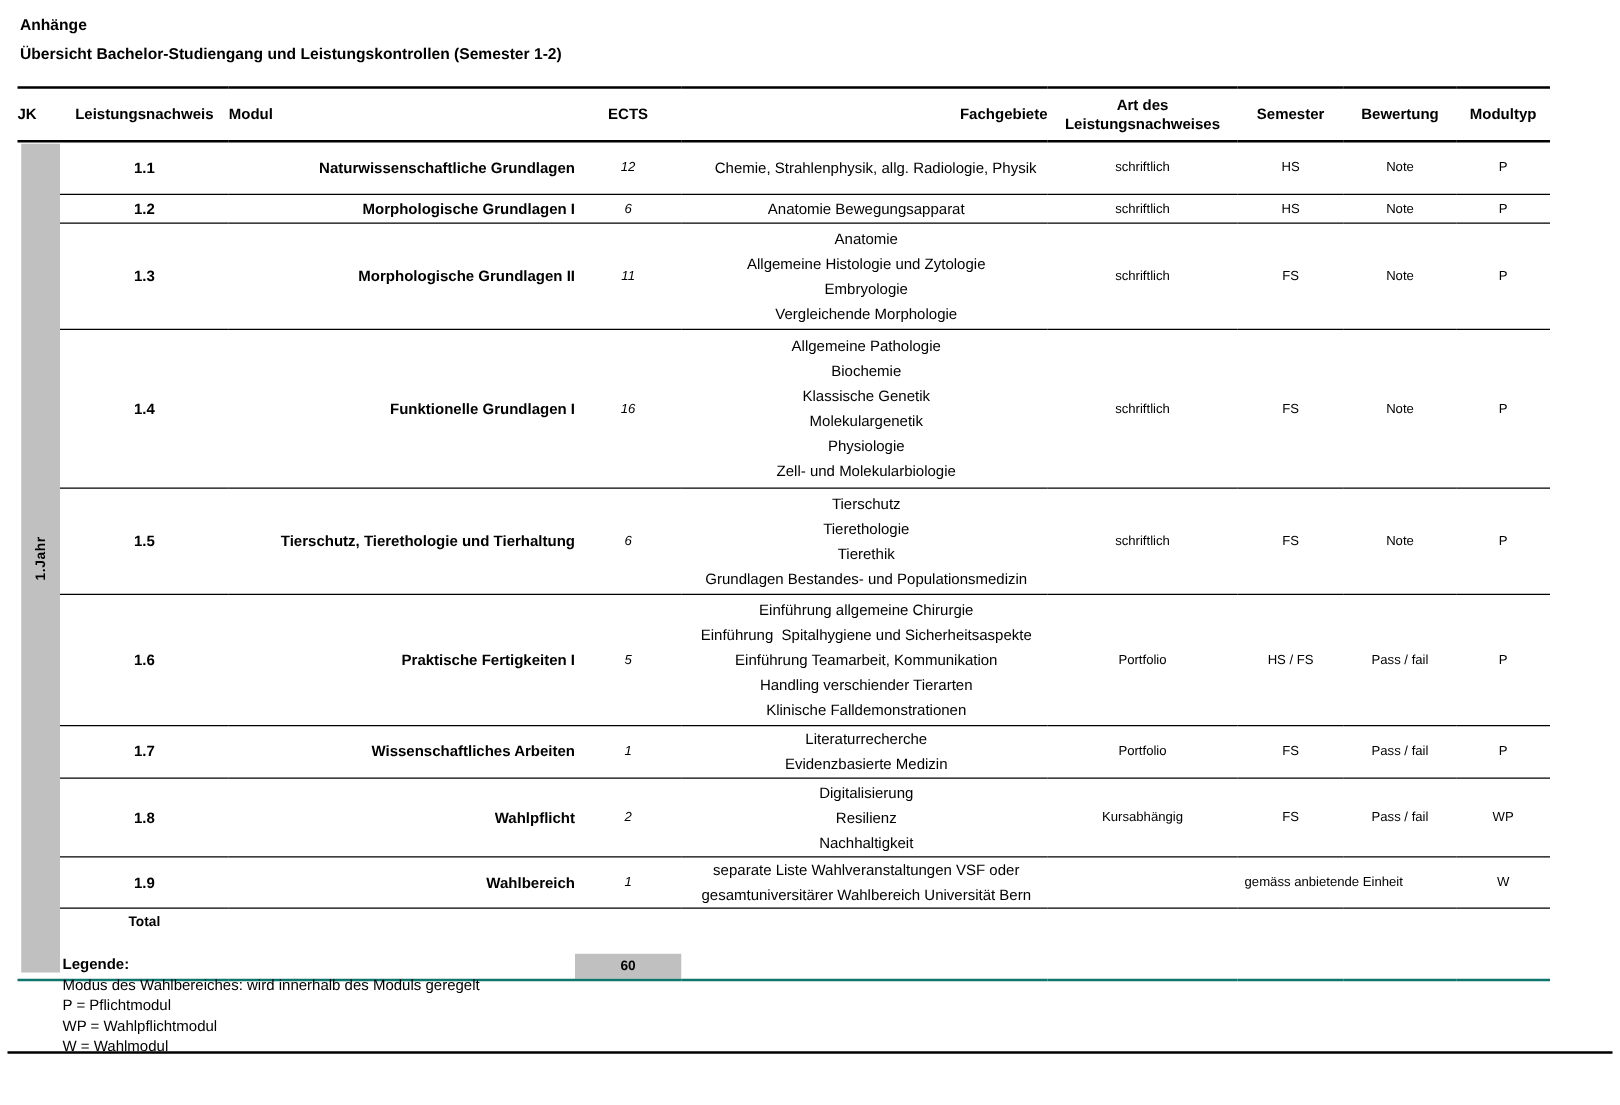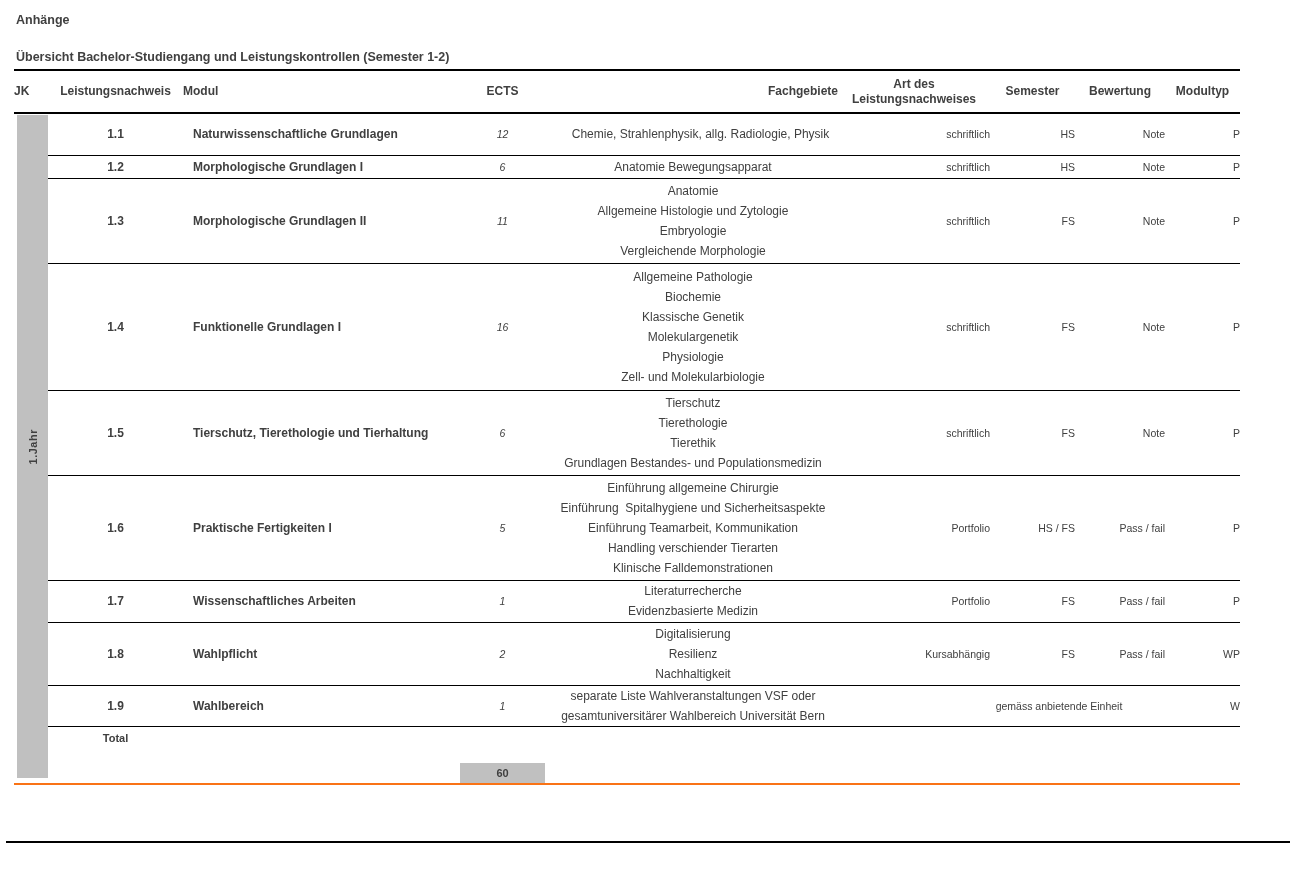--- a/index.html
+++ b/index.html
@@ -1,45 +1,45 @@
 <!DOCTYPE html>
 <html><head>
 <meta charset="utf-8">
 <style>
   html,body{margin:0;padding:0;background:#fff;}
   .page{position:relative;width:1296px;height:884px;background:#fff;overflow:hidden;
-        font-family:"Liberation Sans",sans-serif;color:#404040;}
+        font-family:"Liberation Sans",sans-serif;color:#000000;}
   .title{position:absolute;left:16px;font-size:12.5px;font-weight:bold;white-space:nowrap;}
   .t1{top:13px;}
-  .t2{top:50px;}
+  .t2{top:36px;}
 
   table.grid{position:absolute;left:14px;top:69px;width:1226px;border-collapse:collapse;
-             table-layout:fixed;border-top:2px solid #000;border-bottom:2px solid #f97316;}
+             table-layout:fixed;border-top:2px solid #000;border-bottom:2px solid #0f766e;}
   table.grid th{font-size:12px;font-weight:bold;vertical-align:middle;height:41px;
                 border-bottom:2px solid #000;padding:0;line-height:15px;}
   .c{text-align:center;}
   th.pre{white-space:pre-line;}
   th.h-jk{text-align:left;padding-left:11px;}
   th.h-ln{text-align:center;padding-left:10px;}
   th.h-mod{text-align:left;padding-left:10px;}
   th.h-fach{text-align:right;padding-left:5px;}
 
   td{padding:0;vertical-align:middle;}
   tr.mrow>td{border-bottom:1px solid #000;}
   td.jk{border-bottom:none;position:relative;}
   .jkbar{position:absolute;left:3px;top:1px;bottom:5px;width:31px;background:#c0c0c0;
          display:flex;align-items:center;justify-content:center;}
   .jklabel{writing-mode:vertical-rl;transform:rotate(180deg);font-size:11px;font-weight:bold;
            letter-spacing:0.5px;}
   td.ln{font-size:12px;font-weight:bold;text-align:center;}
-  td.mod{font-size:12px;font-weight:bold;text-align:left;padding-left:10px;}
+  td.mod{font-size:12px;font-weight:bold;text-align:right;padding-left:10px;}
   td.ects{font-size:10.5px;text-align:center;font-style:italic;}
   td.fach{font-size:12px;line-height:20px;text-align:center;padding-left:3px;white-space:pre-wrap;}
   td.fach.indent{padding-left:18px;}
-  td.small{font-size:10.5px;text-align:right;}
+  td.small{font-size:10.5px;text-align:center;}
   td.span3{font-size:10.5px;text-align:center;padding-left:115px;}
   tr.totalrow>td{vertical-align:top;border-bottom:none;}
   td.total-label{font-size:11px;font-weight:bold;text-align:center;padding-top:5px;}
   .ects-total{width:100%;height:20px;background:#c0c0c0;font-size:11px;font-weight:bold;
               text-align:center;line-height:20px;margin-top:36px;}
 
   .legend{position:absolute;left:50px;top:763px;font-size:12px;line-height:16.5px;}
   .legend .lt{font-weight:bold;}
   .bottomrule{position:absolute;left:6px;top:841px;width:1284px;height:2px;background:#000;}
 </style>
@@ -194,15 +194,22 @@
         <td class="total-label">Total</td>
         <td></td>
         <td>
           <div class="ects-total">60</div>
         </td>
         <td colspan="5"></td>
       </tr>
     </tbody>
   </table>
 
+  <div class="legend">
+    <div class="lt">Legende:</div>
+    <div>Modus des Wahlbereiches: wird innerhalb des Moduls geregelt</div>
+    <div>P = Pflichtmodul</div>
+    <div>WP = Wahlpflichtmodul</div>
+    <div>W = Wahlmodul</div>
+  </div>
 
   <div class="bottomrule"></div>
 </div>
 
 </body></html>

